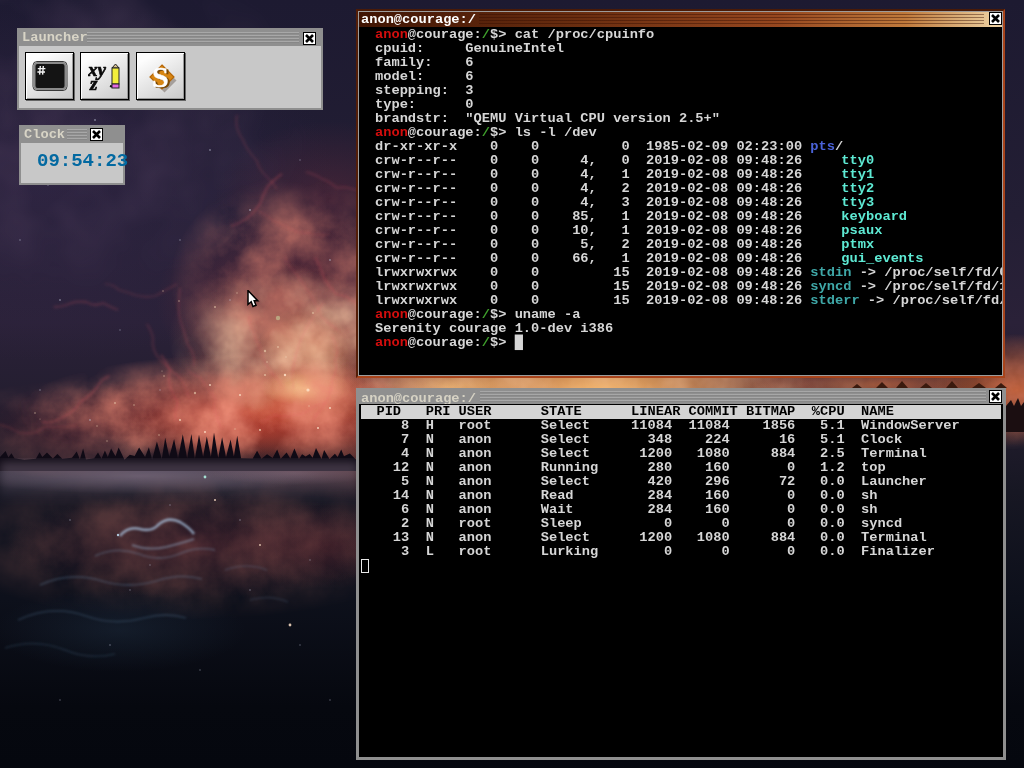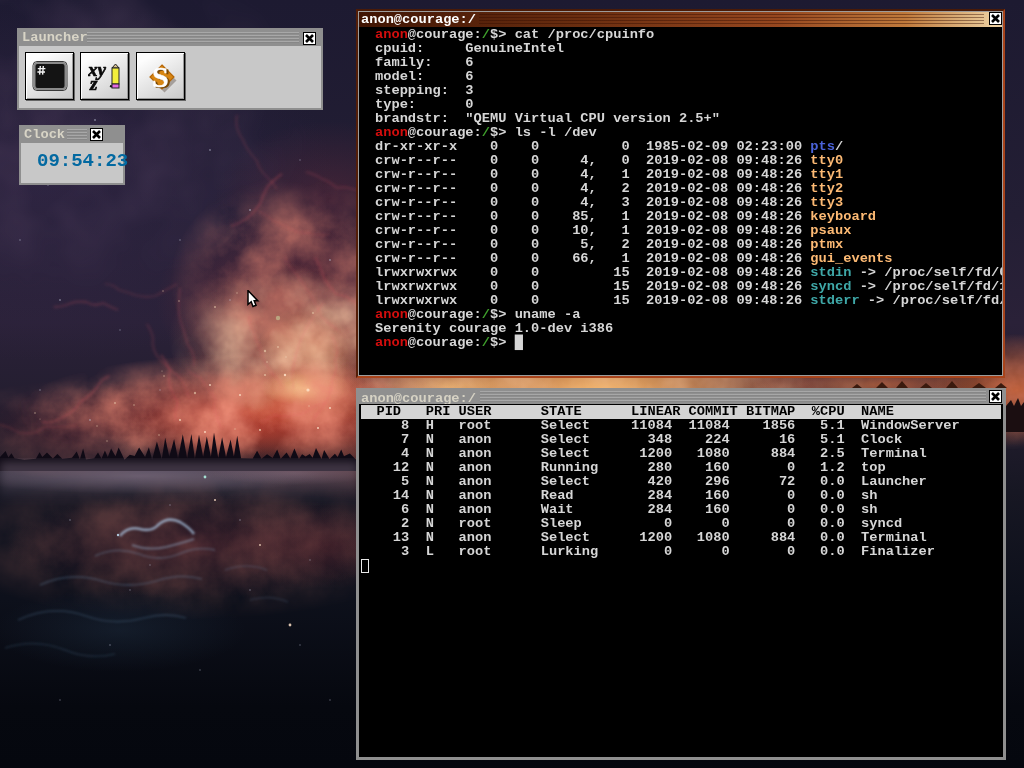--- a/index.html
+++ b/index.html
@@ -24,21 +24,21 @@
  radial-gradient(ellipse 150px 60px at 330px 545px, rgba(130,50,55,0.3), rgba(130,50,55,0) 72%),
  radial-gradient(ellipse 180px 60px at 120px 630px, rgba(60,95,125,0.18), rgba(60,95,125,0) 70%),
  radial-gradient(ellipse 420px 260px at 40px 180px, rgba(66,48,88,0.38), rgba(66,48,88,0) 70%),
  linear-gradient(180deg,#1d1a31 0%,#231e34 28%,#2a2138 42%,#241e30 52%,#171723 64%,#0d101b 78%,#06080f 92%,#05070e 100%);}
 .win{position:absolute;box-sizing:border-box;}
 pre{margin:0;font-family:"Liberation Mono",monospace;font-weight:bold;font-size:13.7px;line-height:14px;letter-spacing:0;}
 .t pre{color:#d6d6d6;}
 .red{color:#d40d0d;}
 .grn{color:#3fa12c;}
 .blu{color:#4a62d8;}
-.yel{color:#fdba74;}
+.yel{color:#5eead4;margin-left:31px;}
 .cyn{color:#3fa8a8;}
 .hdr{color:#000;}
 .curs{color:#d6d6d6;}
 .xbtn{position:absolute;width:13px;height:13px;background:#fff;border:1px solid #000;box-sizing:border-box;}
 .xbtn svg{position:absolute;left:1px;top:1px;}
 .lbtn{position:absolute;top:6px;width:49px;height:48px;box-sizing:border-box;border:1px solid #000;background:linear-gradient(150deg,#fdfdfd 15%,#e4e4e4 55%,#c9c9c9 100%);box-shadow:inset 1px 1px 0 #ffffff,inset -1px -1px 0 #9a9a9a,1px 1px 0 rgba(70,70,70,0.75);}
 </style></head>
 <body>
 <div id="wall">
   <div id="sky"></div>

